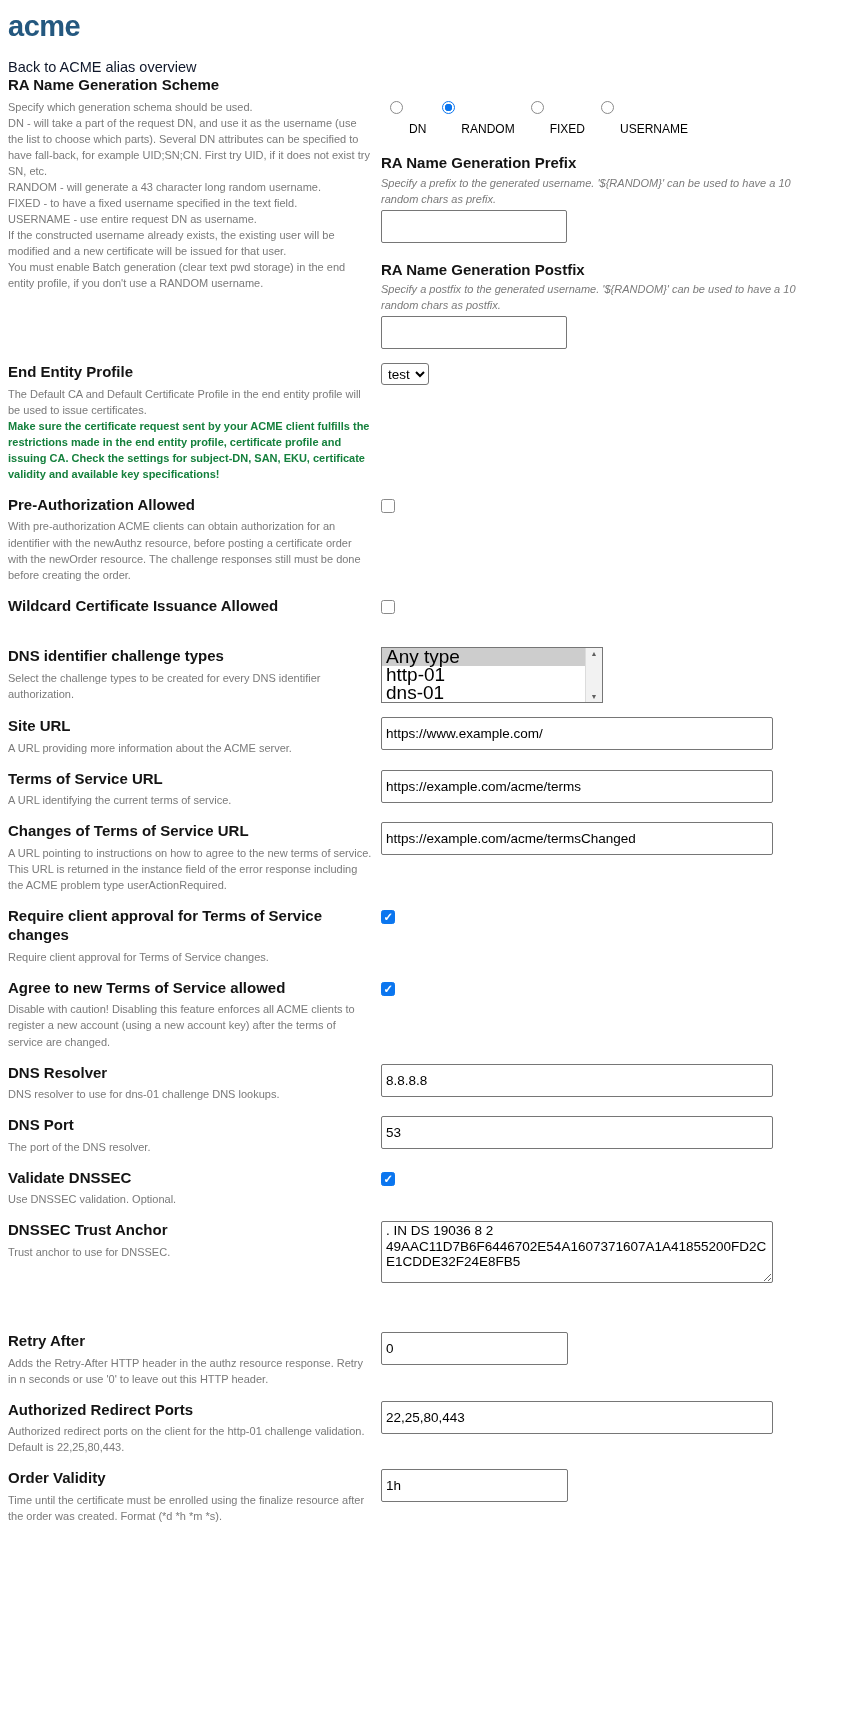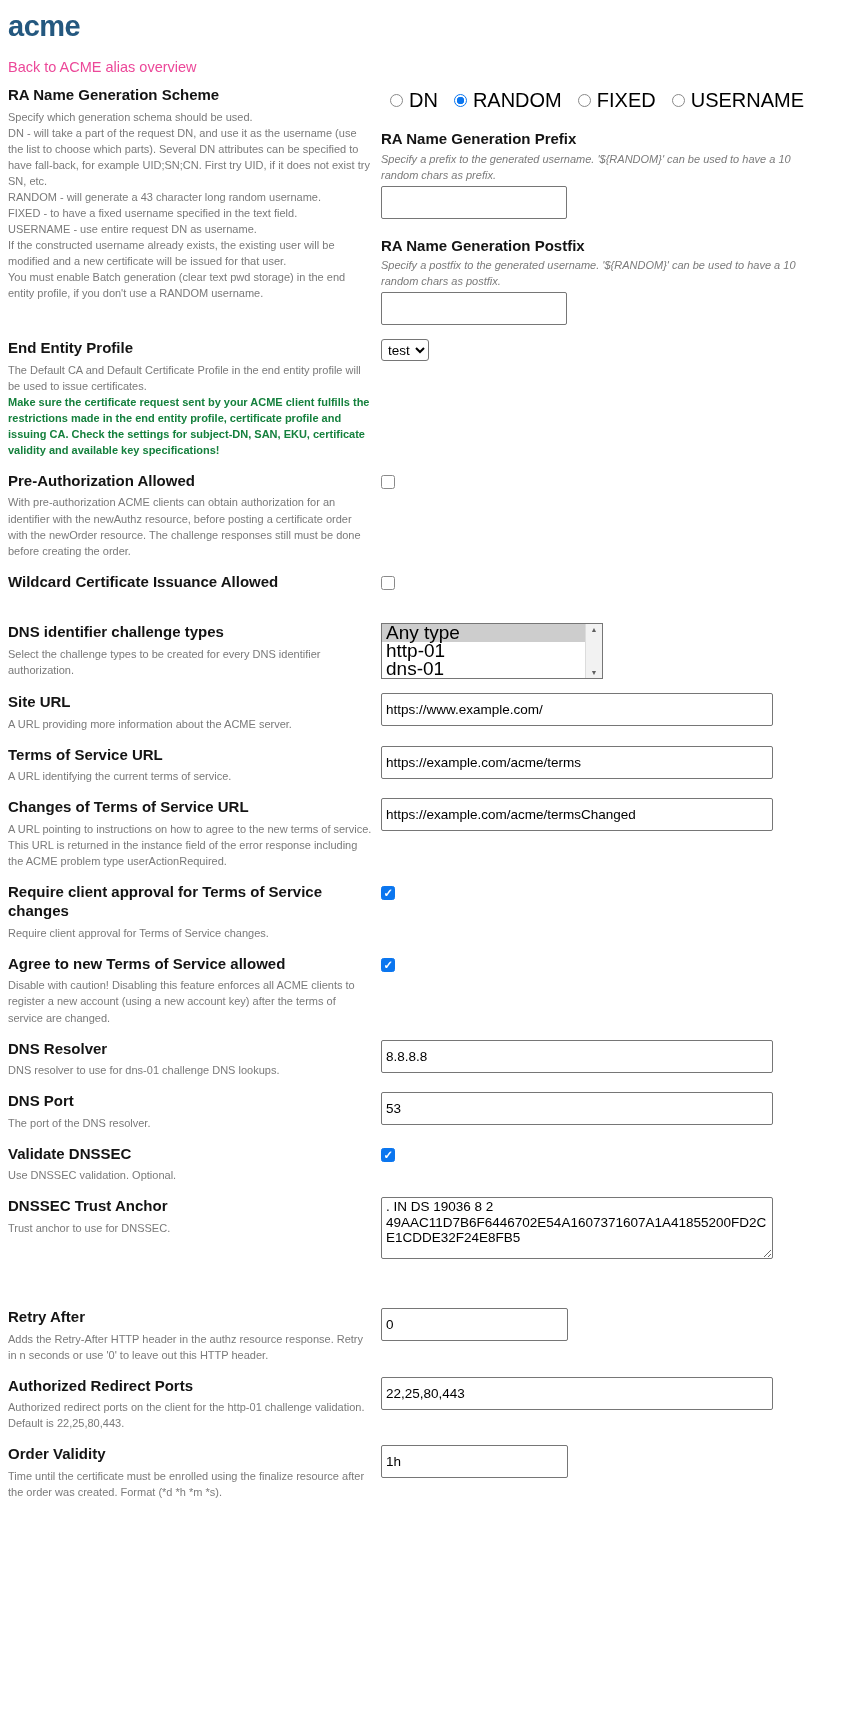--- a/index.html
+++ b/index.html
@@ -13,24 +13,24 @@
   }
   .page-title {
     color: #24587f;
     font-size: 29px;
     font-weight: bold;
     margin: 2px 0 16px 0;
     letter-spacing: -0.5px;
   }
   .back-link {
     display: inline-block;
-    color: #ec4899;
+    color: #0f172a;
     font-size: 14.5px;
     text-decoration: none;
-    margin-bottom: 10px;
+    margin-bottom: 0;
     cursor: pointer;
   }
   .row {
     display: grid;
     grid-template-columns: 373px 1fr;
     margin-bottom: 13px;
   }
   .gap-lg { margin-top: 27px; }
   .gap-xl { margin-top: 45px; }
   .lcol { padding-right: 8px; }
@@ -87,21 +87,21 @@
     border-radius: 50%;
     background: #fff;
     margin-right: 6px;
     flex: none;
     cursor: pointer;
   }
   .radio[data-checked="true"] {
     border: 1px solid #0b76ef;
     background: radial-gradient(circle, #0b76ef 0 3.5px, #fff 4px);
   }
-  .radio-label { font-size: 20px; margin-right: 16px; color: #000; }
+  .radio-label { font-size: 12px; margin-right: 16px; color: #000; margin-top: 43px; }
 
   .cb {
     display: inline-block;
     width: 14px; height: 14px;
     border: 1px solid #8a8a8a;
     border-radius: 2.5px;
     background: #fff;
     position: relative;
     margin-top: 3px;
     cursor: pointer;

